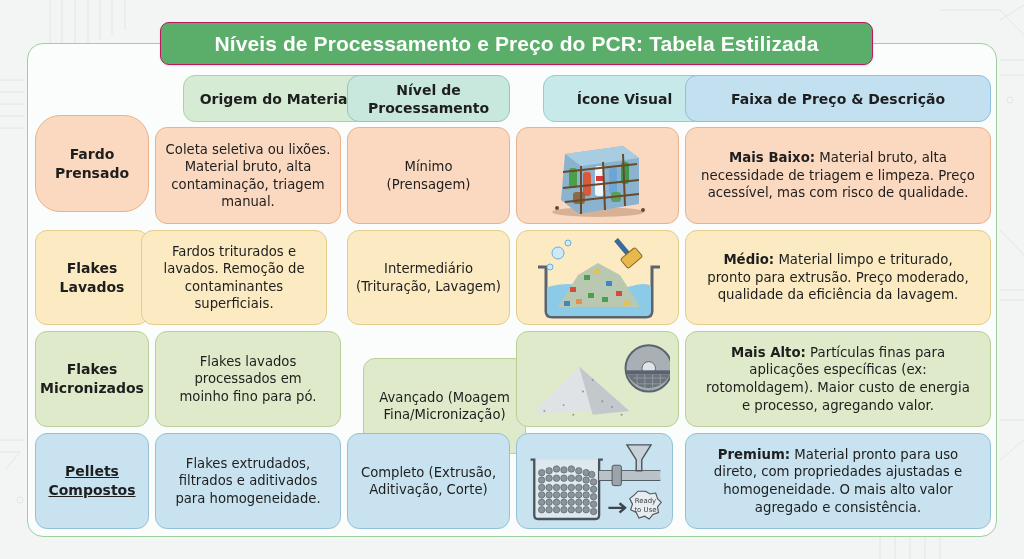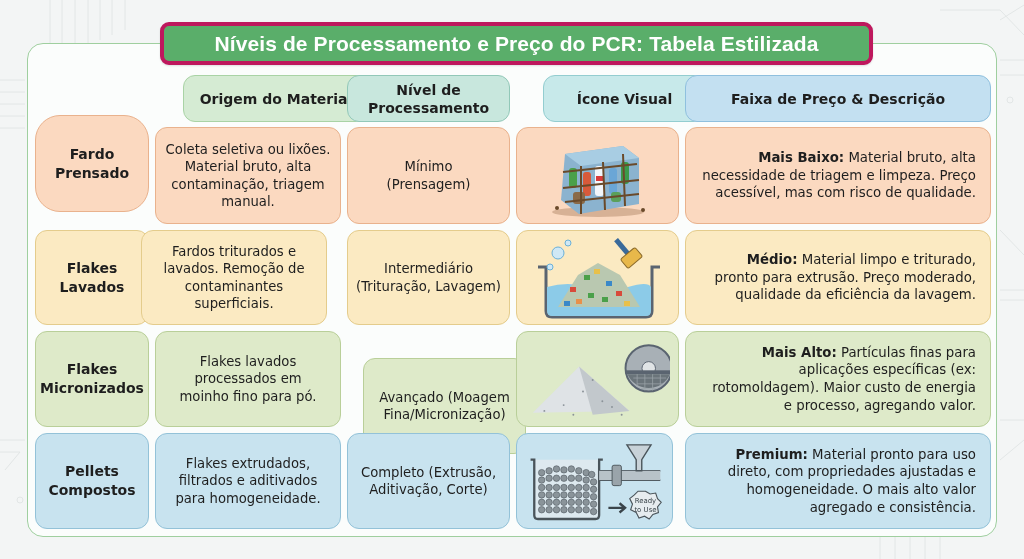--- a/index.html
+++ b/index.html
@@ -10,33 +10,33 @@
     position: relative;
     color: #1e1e1e;
   }
   .bg-lines { position: absolute; inset: 0; pointer-events: none; }
   .panel {
     position: absolute; left: 27px; top: 43px; width: 970px; height: 494px;
     background: #fbfdfc; border: 1.5px solid #9fcf9f; border-radius: 16px;
   }
   .title {
     position: absolute; left: 160px; top: 22px; width: 713px; height: 43px;
-    background: #5aae6a; border: 4px solid #be185d; border-radius: 9px;
+    background: #5aae6a; border: 1px solid #be185d; border-radius: 9px;
     color: #fff; font-family: "Liberation Sans", sans-serif; font-weight: bold;
     font-size: 21px; display: flex; align-items: center; justify-content: center;
     letter-spacing: 0.1px; box-shadow: 0 1px 2px rgba(0,0,0,0.12);
   }
   .cell {
     position: absolute; border-radius: 12px; border: 1.3px solid;
     display: flex; align-items: center; justify-content: center; text-align: center;
     font-size: 13.2px; line-height: 17.5px; padding: 4px 8px;
   }
   .hdr { font-weight: bold; font-size: 14px; line-height: 18px; }
   .rowlabel { font-weight: bold; font-size: 14px; line-height: 19px; }
-  .desc { justify-content: flex-start; text-align: right; padding: 6px 14px; font-size: 13.3px; line-height: 17.6px; }
+  .desc { justify-content: flex-start; text-align: center; padding: 6px 14px; font-size: 13.3px; line-height: 17.6px; }
   .desc b { font-weight: bold; }
   .h-green { background: #d5ebd3; border-color: #a9d3a5; }
   .h-teal { background: #c8e7dd; border-color: #92c8b8; }
   .h-cyan { background: #c7e9ea; border-color: #93cdd0; }
   .h-blue { background: #c3e0f1; border-color: #8fc0de; }
   .r-orange { background: #fbd9c0; border-color: #e9b28d; }
   .r-yellow { background: #fbeac2; border-color: #e4cc8c; }
   .r-green { background: #deeac9; border-color: #b9cf99; }
   .r-blue { background: #c8e3ef; border-color: #93c2d8; }
   svg { display: block; }
@@ -167,21 +167,21 @@
     <path d="M106 38 H150 A24 24 0 0 1 106 38 Z" fill="#6a747a"></path>
     <g stroke="#9aa2a8" stroke-width="0.8">
       <path d="M112 42 H146 M116 48 H142 M120 53 H136 M116 38 V50 M124 38 V55 M132 38 V55 M140 38 V50"></path>
     </g>
   </svg>
 </div>
 <div class="cell desc r-green" style="left:685px;top:331px;width:306px;height:96px;">
   <span><b>Mais Alto:</b><span> Partículas finas para aplicações específicas (ex: rotomoldagem). Maior custo de energia e processo, agregando valor.</span></span>
 </div>
 
-<div class="cell rowlabel r-blue" style="left:35px;top:433px;width:114px;height:96px;">
+<div class="cell rowlabel r-blue" style="left:35px;top:433px;width:114px;height:96px;text-decoration:underline;">
     <span style="max-width:100px">Pellets Compostos</span>
   </div>
 <div class="cell r-blue" style="left:155px;top:433px;width:186px;height:96px;">Flakes extrudados, filtrados e aditivados para homogeneidade.</div>
 <div class="cell r-blue" style="left:347px;top:433px;width:163px;height:96px;align-items:center;">
     <span style="max-width:140px">Completo (Extrusão, Aditivação, Corte)</span>
   </div>
 <div class="cell r-blue" style="left:516px;top:433px;width:157px;height:96px;">
   <svg width="150" height="90" viewBox="0 0 150 90">
     <path d="M6 22 H10 V82 Q10 86 14 86 H76 Q80 86 80 82 V22 H84" fill="#dde9ef" stroke="#4a545a" stroke-width="2.5"></path>
     <g fill="#8a949a" stroke="#4a545a" stroke-width="0.6">

